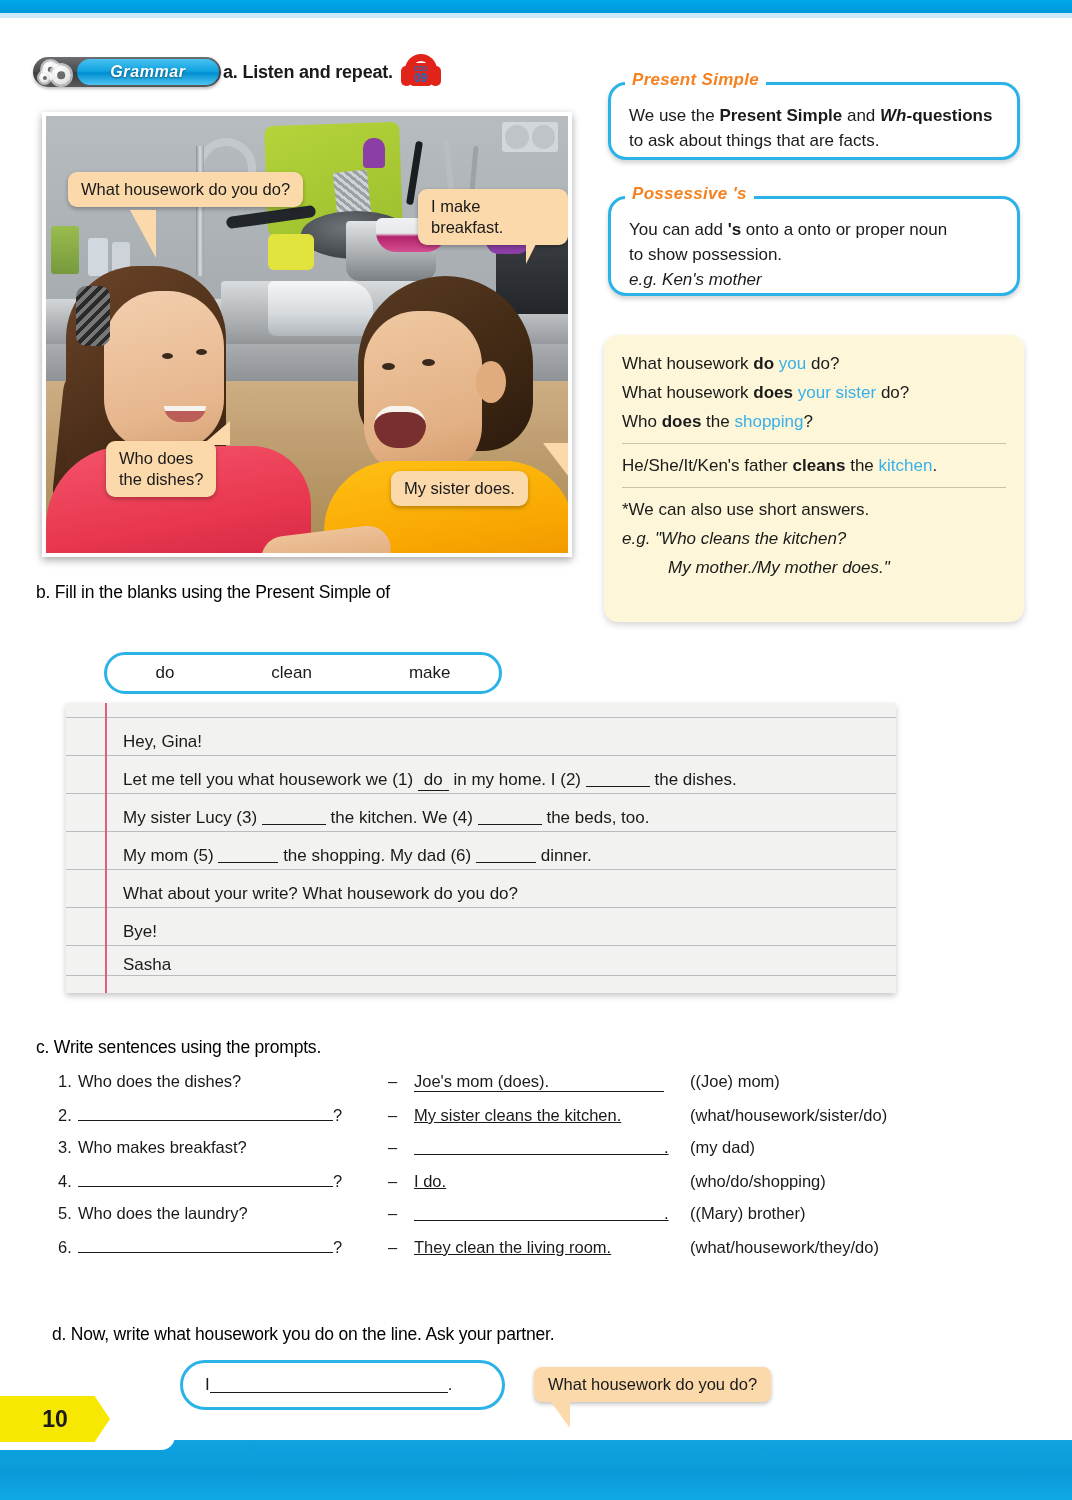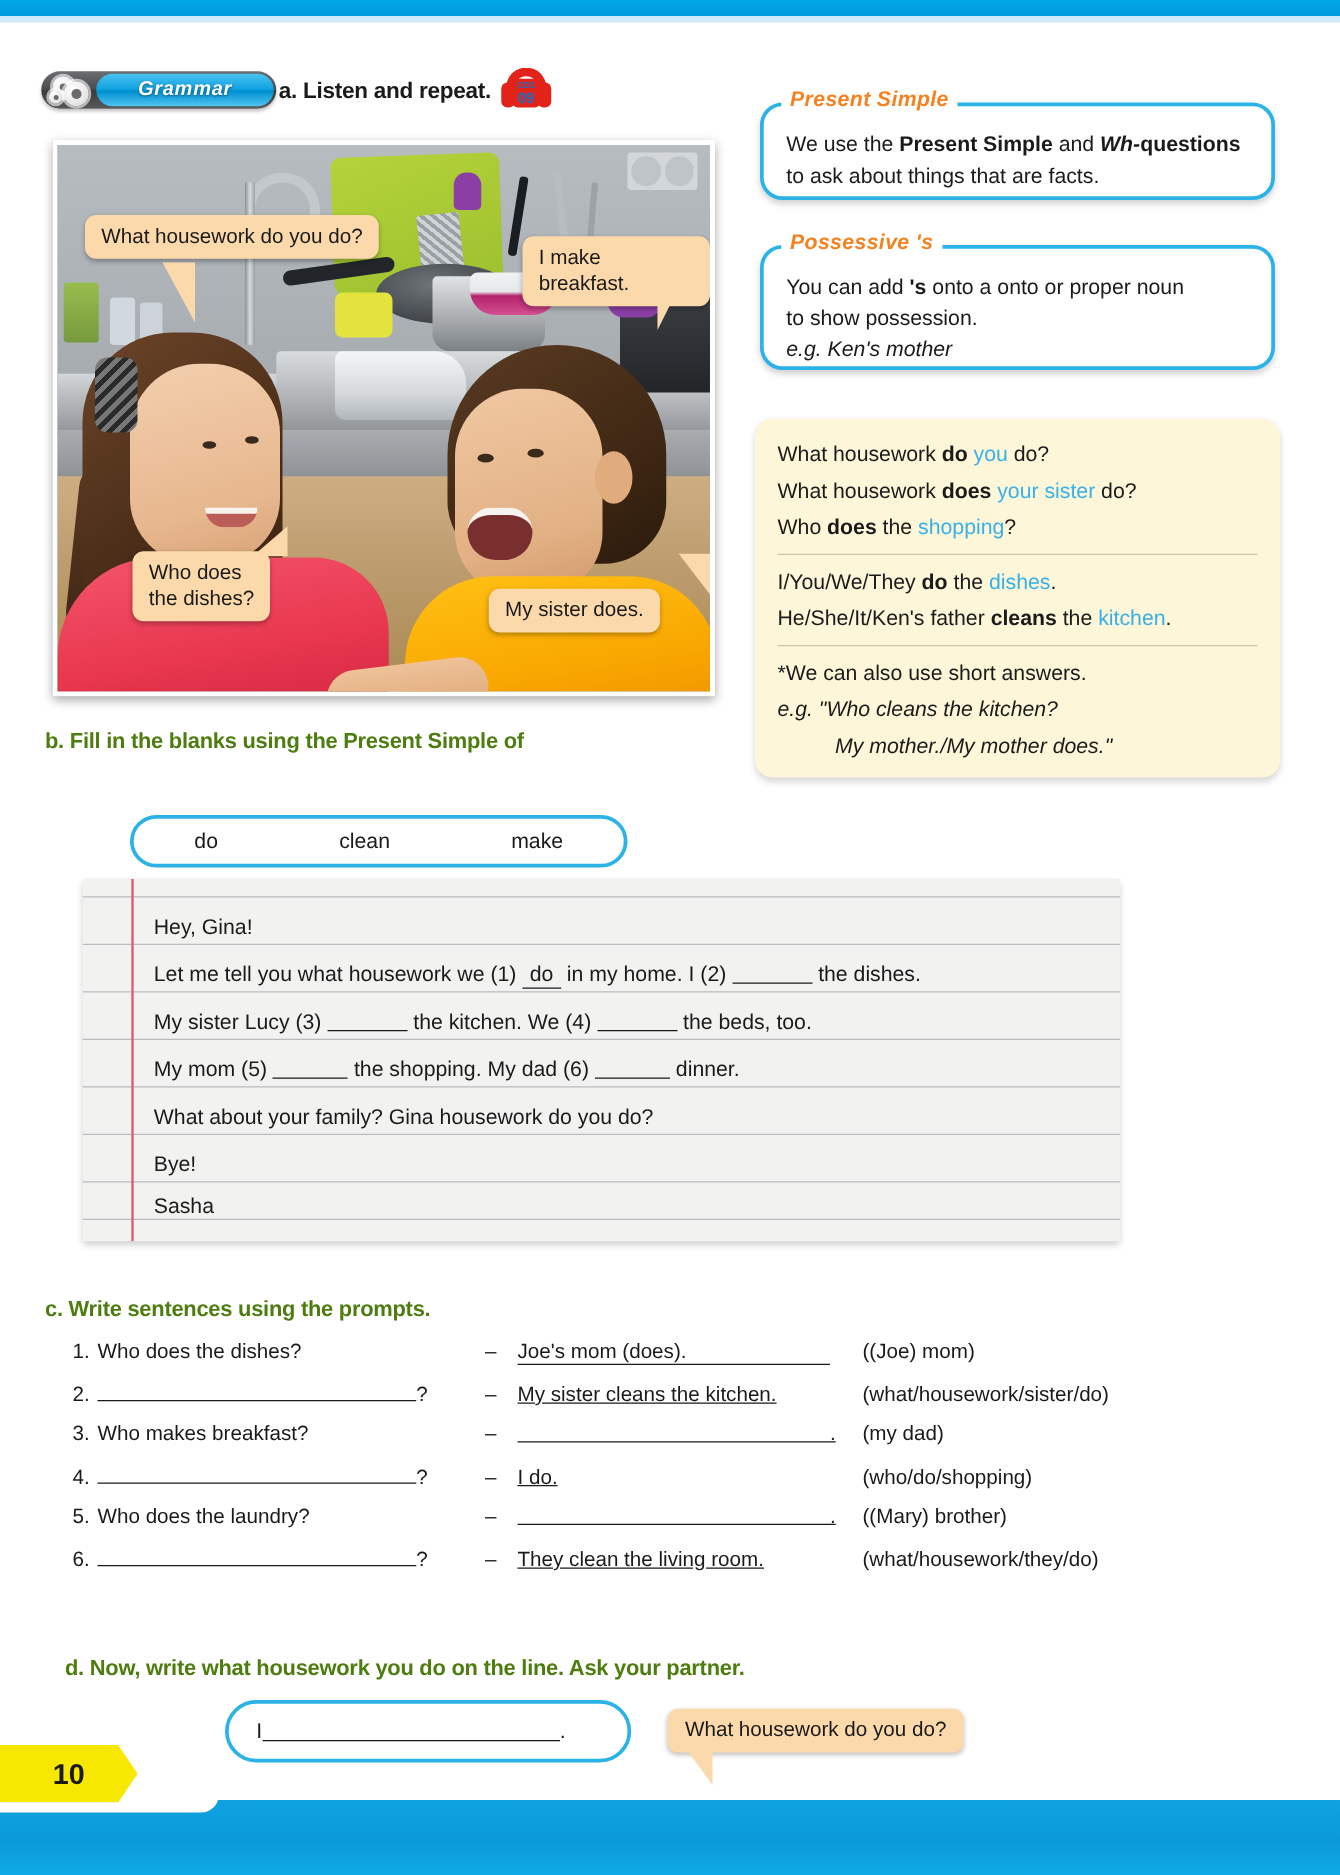--- a/index.html
+++ b/index.html
@@ -300,21 +300,21 @@
     padding:14px 18px; font-size:17px; line-height:29px; color:#1a1a1a;
   }
   .tablebox hr { border:none; border-top:1px solid #c9c4a5; margin:7px 0; }
   .blue { color:#38b0ea; }
   .bld { font-weight:bold; }
   .ital { font-style:italic; }
   .indent { padding-left:46px; display:block; }
 
   
   .sec-title {
-    position:absolute; font-size:17.5px; font-weight:bold; color:#4d7c0f;
+    position:absolute; font-size:17.5px; font-weight:normal; color:#000000;
     line-height:25px; letter-spacing:-.2px;
   }
   #title-b { left:36px; top:580px; width:500px; }
   #title-b .ind { display:block; padding-left:18px; }
 
   .wordbox {
     position:absolute; left:104px; top:652px; width:398px; height:42px;
     border:3px solid #2bb3e8; border-radius:21px; background:#fff;
     display:flex; align-items:center; justify-content:space-around;
     font-size:17px; color:#1a1a1a;
@@ -527,21 +527,20 @@
       <span>to show possession.</span><br>
       <span class="ital">e.g. Ken's mother</span>
     </div>
   </div>
 
   <div class="tablebox">
     <div><span>What housework </span><span class="bld">do</span><span class="blue"> you </span><span>do?</span></div>
     <div><span>What housework </span><span class="bld">does</span><span class="blue"> your sister </span><span>do?</span></div>
     <div><span>Who </span><span class="bld">does</span><span> the </span><span class="blue">shopping</span><span>?</span></div>
     <hr>
-    <div><span>I/You/We/They </span><span class="bld">do</span><span> the </span><span class="blue">dishes</span><span>.</span></div>
     <div><span>He/She/It/Ken's father </span><span class="bld">cleans</span><span> the </span><span class="blue">kitchen</span><span>.</span></div>
     <hr>
     <div>*We can also use short answers.</div>
     <div class="ital">e.g. "Who cleans the kitchen?</div>
     <div class="ital indent">My mother./My mother does."</div>
   </div>
 
   <div class="sec-title" id="title-b">
     <span>b. Fill in the blanks using the Present Simple of</span>
   </div>
@@ -588,21 +587,21 @@
 
       <div class="nb-row" style="top:143px;">
         <span>My mom (5)</span>
         <span class="blank w60"></span>
         <span>the shopping. My dad (6)</span>
         <span class="blank w60"></span>
         <span>dinner.</span>
       </div>
 
       <div class="nb-row" style="top:181px;">
-        <span>What about your family? Gina housework do you do?</span>
+        <span>What about your write? What housework do you do?</span>
       </div>
 
       <div class="nb-row" style="top:219px;">
         <span>Bye!</span>
       </div>
 
       <div class="nb-row" style="top:252px;">
         <span>Sasha</span>
       </div>
     </div>

